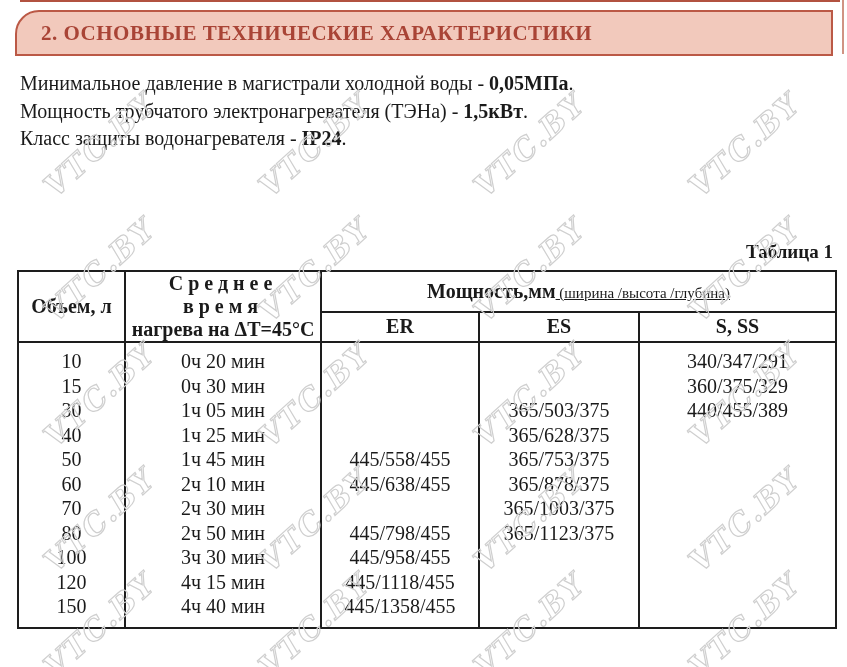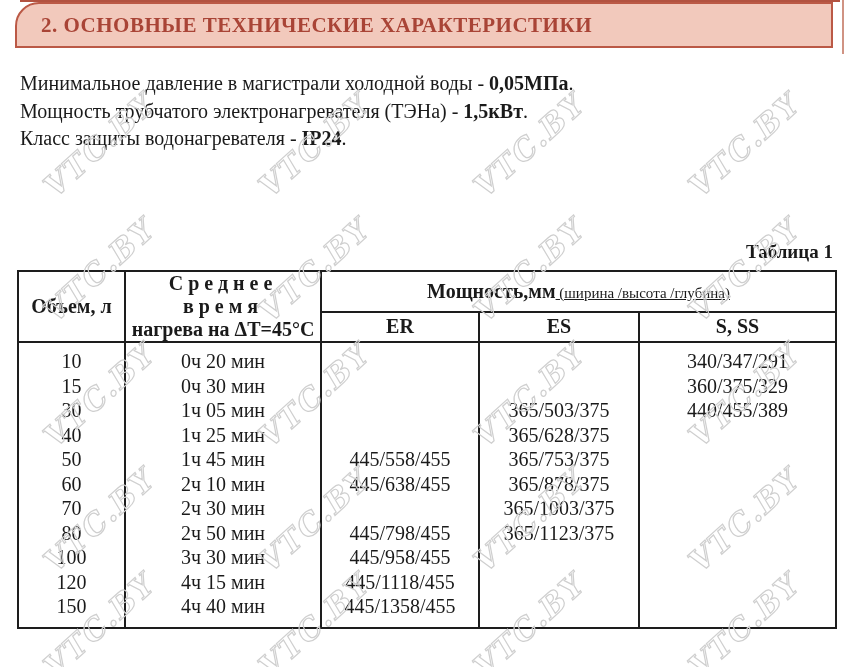--- a/index.html
+++ b/index.html
@@ -13,21 +13,21 @@
   }
   .top-line{
     position:absolute;left:20px;top:0;width:820px;height:2px;
     background:#b25240;
   }
   .top-right-line{
     position:absolute;right:3px;top:0;width:2px;height:54px;
     background:#d09383;
   }
   .section-header{
-    position:absolute;left:15px;top:2px;width:818px;height:46px;
+    position:absolute;left:15px;top:10px;width:818px;height:46px;
     background:#f2c9bc;
     border:2px solid #bb5946;
     border-radius:24px 0 0 0;
     box-sizing:border-box;
     display:flex;align-items:center;
   }
   .section-header .title{
     padding-left:24px;
     font-size:21px;font-weight:bold;
     color:#a94436;

